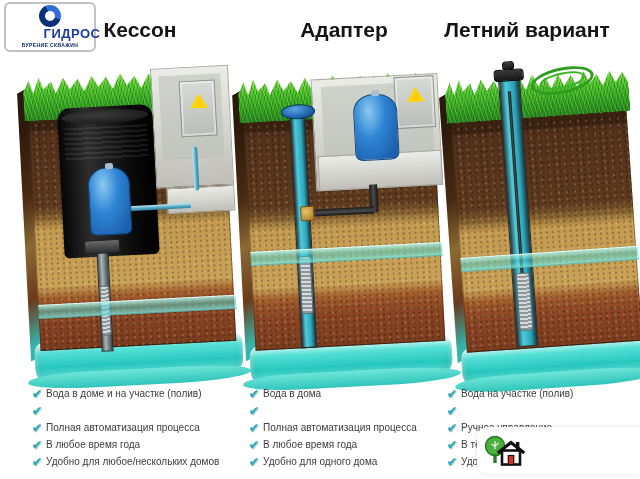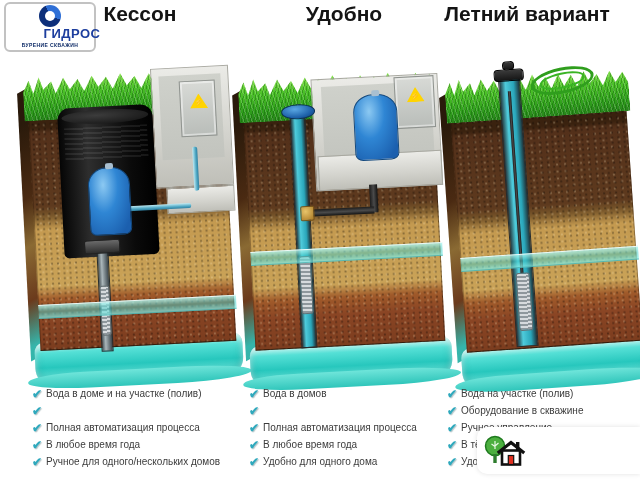--- a/index.html
+++ b/index.html
@@ -11,21 +11,21 @@
   .logo-box { position:absolute; left:4px; top:2px; width:92px; height:50px; background:#fff;
     border:2px solid #c2c2c2; border-radius:6px; display:flex; flex-direction:column;
     align-items:center; z-index:6; box-sizing:border-box; }
   .logo-swirl { width:22px; height:22px; border-radius:50%; margin-top:1px; position:relative;
     background:conic-gradient(from 210deg,#0d2f7a 0 35%,#2f6fd6 35% 72%,#0d2f7a 72% 100%); }
   .logo-swirl::after { content:''; position:absolute; left:6px; top:6px; width:10px; height:10px;
     background:#fff; border-radius:50%; }
   .logo-brand { color:#1d3e9e; font-weight:800; font-size:13px; letter-spacing:.5px; line-height:1;margin-left:44px; }
   .logo-tagline { color:#0d2a66; font-weight:700; font-size:5px; letter-spacing:.4px; margin-top:2px; }
   
-  .col-title { position:absolute; top:2px; font-size:21px; font-weight:700; color:#141414; text-align:center; }
+  .col-title { position:absolute; top:18px; font-size:21px; font-weight:700; color:#141414; text-align:center; }
   
   .block { position:absolute; }
   .tilt { position:absolute; inset:0; }
   .side { position:absolute; transform-origin:100% 50%; transform:skewY(-26deg);
     background:linear-gradient(180deg,#2a1a0b 0 12%,#4a2a12 40%,#8a6a33 58%,#6b3a1c 78%,#35b5ab 95%); }
   .grass { position:absolute; z-index:4;
     background:
       repeating-linear-gradient(75deg, rgba(255,255,255,.18) 0 1px, rgba(0,0,0,0) 1px 4px),
       repeating-linear-gradient(105deg, rgba(10,80,5,.35) 0 1px, rgba(0,0,0,0) 1px 3px),
       linear-gradient(180deg,#8ae24f 0%,#4cc228 35%,#2f9e1c 75%,#27851a 100%);
@@ -102,21 +102,21 @@
 </head>
 <body>
 
 <div class="logo-box">
   <div class="logo-swirl"></div>
   <div class="logo-brand">ГИДРОС</div>
   <div class="logo-tagline">БУРЕНИЕ СКВАЖИН</div>
 </div>
 
 <div class="col-title" style="left:35px; width:210px;">Кессон</div>
-<div class="col-title" style="left:243px; width:202px;">Удобно</div>
+<div class="col-title" style="left:243px; width:202px;">Адаптер</div>
 <div class="col-title" style="left:432px; width:190px;">Летний вариант</div>
 
 <div class="block" style="left:28px; top:58px; width:210px; height:330px;">
   <div class="tilt" style="transform:rotate(-3deg);">
     <div class="side" style="left:-4px; top:24px; width:12px; height:268px;"></div>
     <div class="water" style="left:0; top:280px; width:208px; height:42px;"></div>
     <div class="soil" style="left:6px; top:48px; width:196px; height:240px;"></div>
     <div class="grass" style="left:2px; top:14px; width:204px; height:44px;"></div>
     <div class="concrete" style="left:130px; top:12px; width:78px; height:120px;"></div>
     <div class="interior" style="left:138px; top:20px; width:62px; height:84px;"></div>
@@ -190,28 +190,28 @@
   <div class="feat">
       <span class="chk">✔</span>
       <span class="ftext">Полная автоматизация процесса</span>
     </div>
   <div class="feat">
       <span class="chk">✔</span>
       <span class="ftext">В любое время года</span>
     </div>
   <div class="feat">
       <span class="chk">✔</span>
-      <span class="ftext">Ручное для одного/нескольких домов</span>
+      <span class="ftext">Удобно для любое/нескольких домов</span>
     </div>
 </div>
 
 <div class="feature-list" style="left:249px; top:387px; width:196px;">
   <div class="feat">
       <span class="chk">✔</span>
-      <span class="ftext">Вода в домов</span>
+      <span class="ftext">Вода в дома</span>
     </div>
   <div class="feat">
       <span class="chk">✔</span>
     </div>
   <div class="feat">
       <span class="chk">✔</span>
       <span class="ftext">Полная автоматизация процесса</span>
     </div>
   <div class="feat">
       <span class="chk">✔</span>
@@ -223,21 +223,20 @@
     </div>
 </div>
 
 <div class="feature-list" style="left:447px; top:387px; width:193px;">
   <div class="feat">
       <span class="chk">✔</span>
       <span class="ftext">Вода на участке (полив)</span>
     </div>
   <div class="feat">
       <span class="chk">✔</span>
-      <span class="ftext">Оборудование в скважине</span>
     </div>
   <div class="feat">
       <span class="chk">✔</span>
       <span class="ftext">Ручное управление</span>
     </div>
   <div class="feat">
       <span class="chk">✔</span>
       <span class="ftext">В тёплое время года</span>
     </div>
   <div class="feat">

